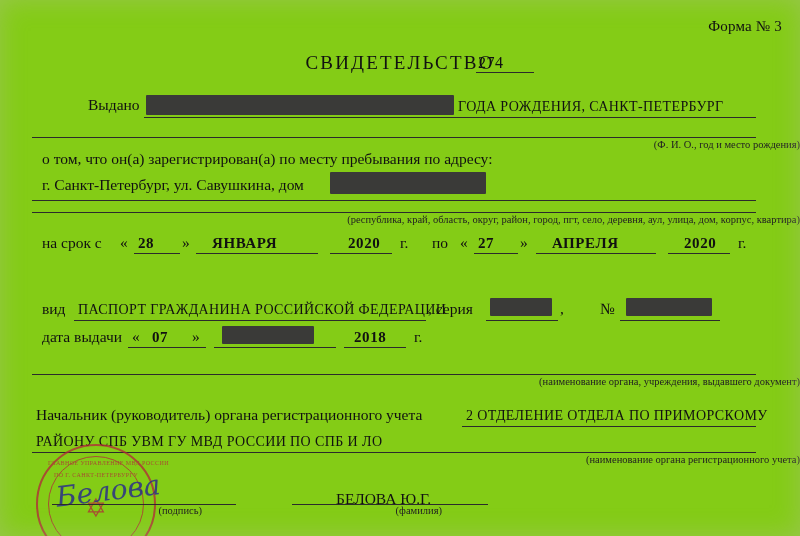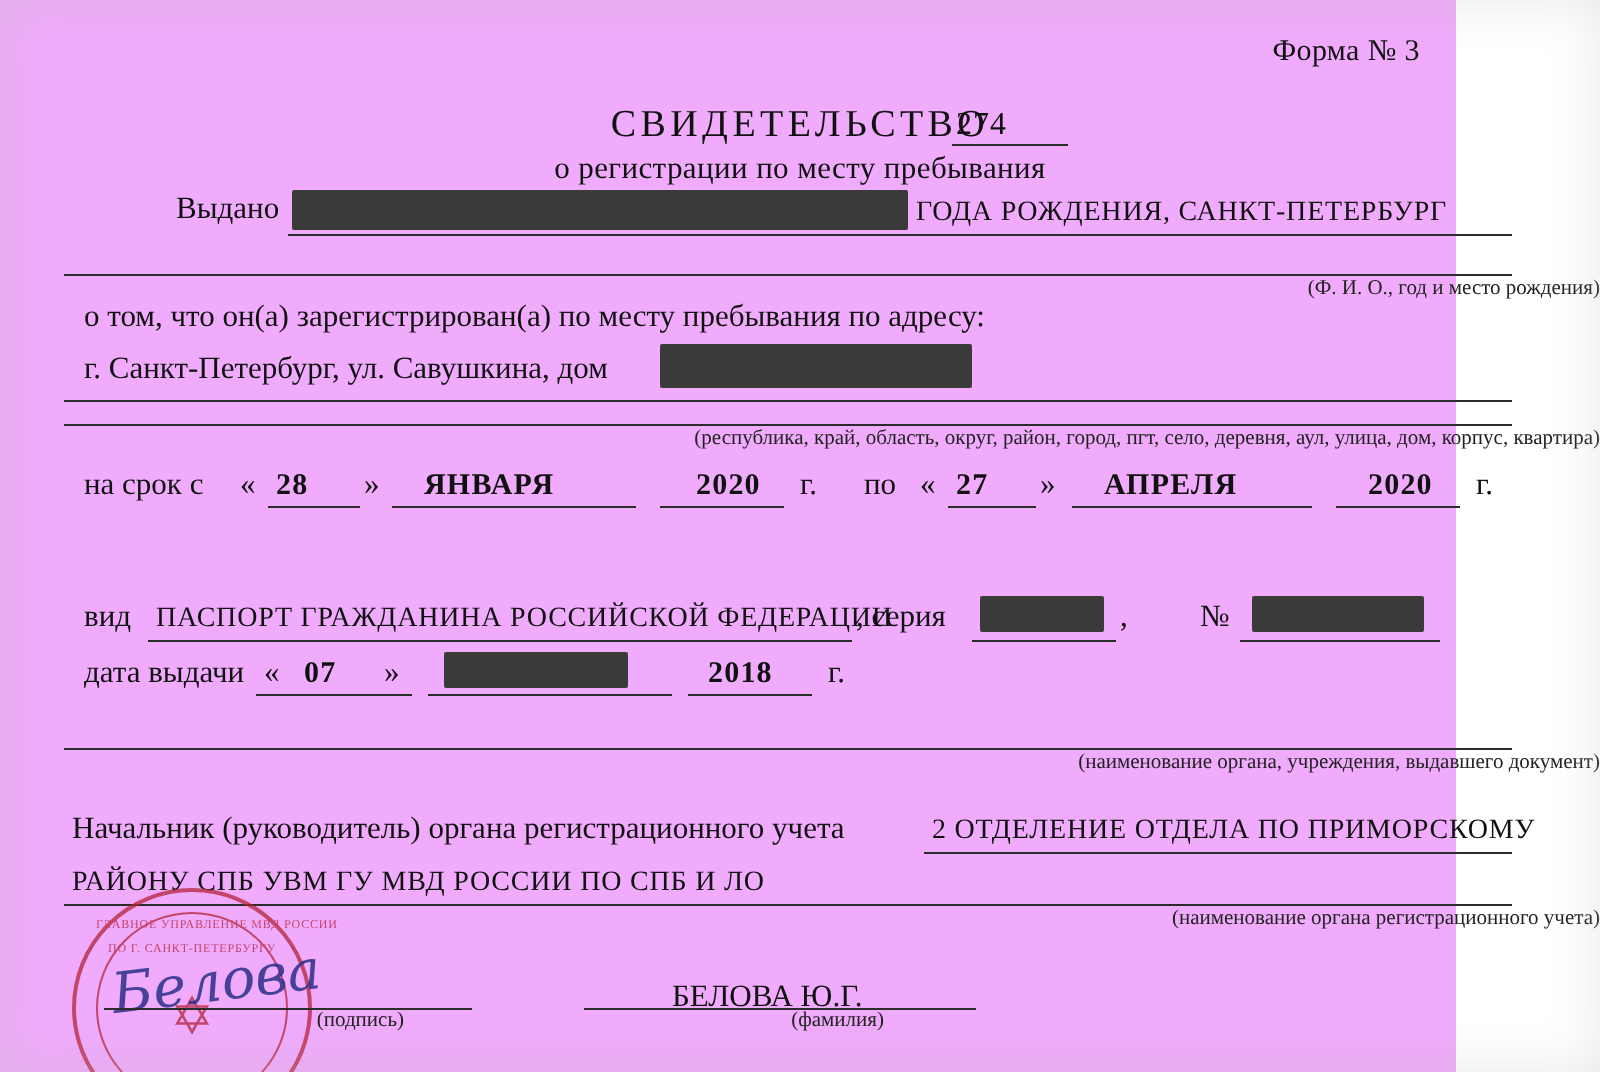--- a/index.html
+++ b/index.html
@@ -9,23 +9,23 @@
   }
   body {
     width: 800px;
     height: 536px;
     overflow: hidden;
     font-family: "Liberation Serif", serif;
     color: #111111;
   }
   .page {
     position: relative;
-    width: 728px;
+    width: 800px;
     height: 536px;
-    background: #f0abfc;
+    background: #84cc16;
   }
   .form-no {
     position: absolute;
     top: 18px;
     right: 18px;
     font-size: 15px;
     letter-spacing: 0.2px;
   }
   .title {
     position: absolute;
@@ -158,21 +158,20 @@
 </head>
 <body>
 
 <div class="page">
 
   <div class="form-no">Форма № 3</div>
 
   <div class="title">СВИДЕТЕЛЬСТВО</div>
   <div class="title-num">274</div>
   <div class="rule" style="left:476px; top:72px; width:58px;"></div>
-  <div class="subtitle">о регистрации по месту пребывания</div>
 
   <div class="lbl" style="left:88px; top:96px;">Выдано</div>
   <div class="redact" style="left:146px; top:95px; width:308px; height:20px;"></div>
   <div class="caps" style="left:458px; top:99px;">ГОДА РОЖДЕНИЯ, САНКТ-ПЕТЕРБУРГ</div>
   <div class="rule" style="left:144px; top:117px; width:612px;"></div>
 
   <div class="rule" style="left:32px; top:137px; width:724px;"></div>
   <div class="small" style="left:0; top:139px; width:800px;">(Ф. И. О., год и место рождения)</div>
 
   <div class="lbl" style="left:42px; top:176px;">г. Санкт-Петербург, ул. Савушкина, дом</div>

